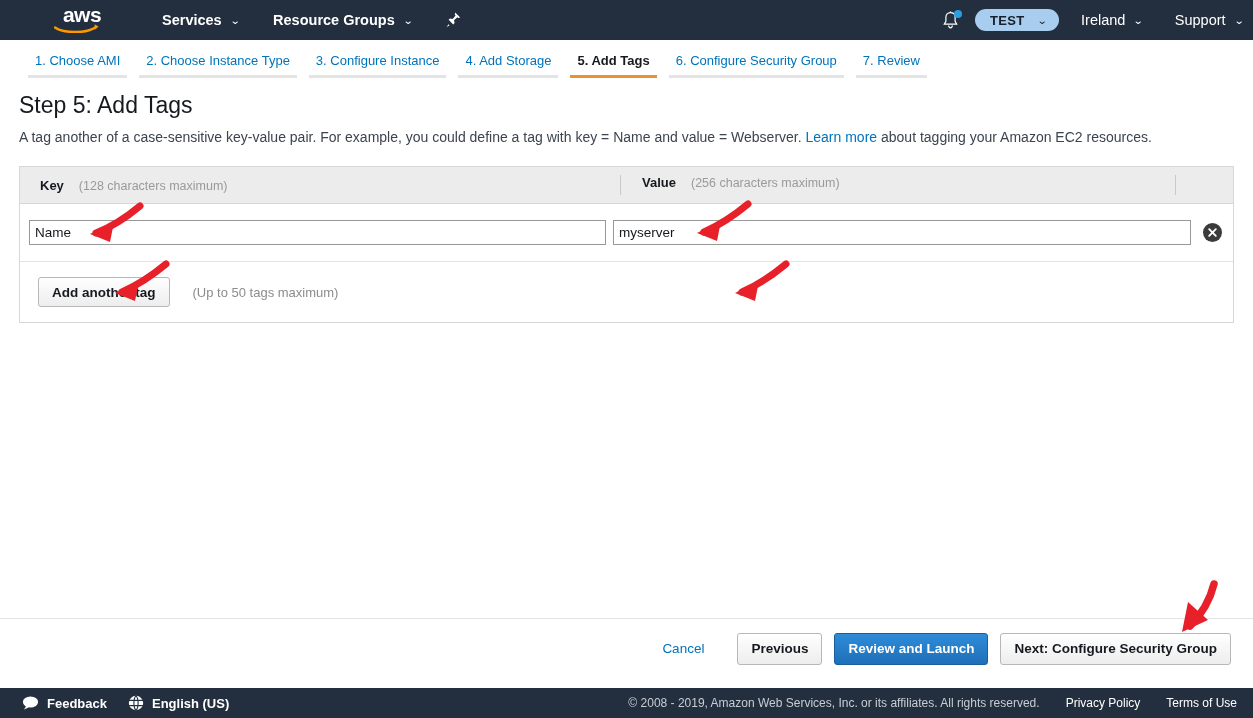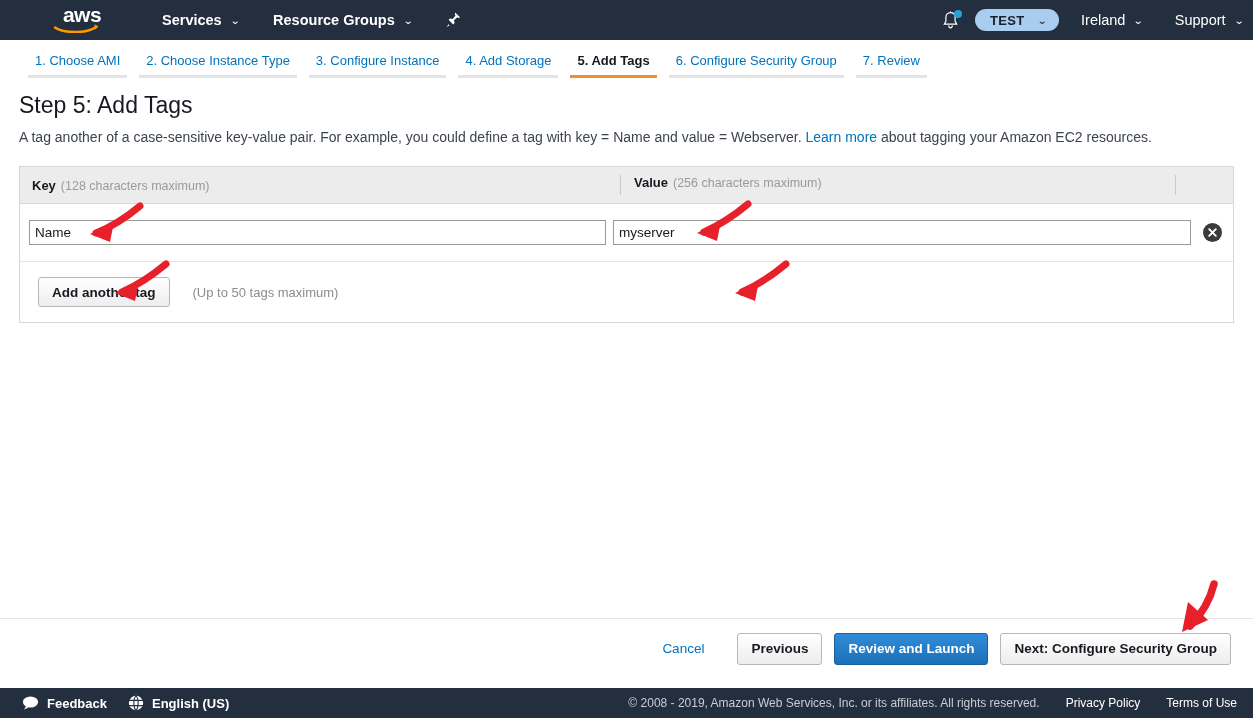--- a/index.html
+++ b/index.html
@@ -154,22 +154,22 @@
     height: 37px;
     background: #ececec;
     border-bottom: 1px solid #d7d7d7;
     display: flex; align-items: center;
     position: relative;
   }
   .tag-head .col-key { width: 600px; display: flex; align-items: baseline; padding-left: 12px; }
   .tag-head .col-val { flex: 1; display: flex; align-items: baseline; padding-left: 13px;
                        border-left: 1px solid #c9c9c9; height: 20px; }
   .tag-head .col-del { width: 58px; border-left: 1px solid #c9c9c9; height: 20px; }
-  .th-label { font-size: 13px; font-weight: bold; color: #16191f; }
-  .th-hint { font-size: 12.5px; color: #9a9a9a; margin-left: 5px; }
+  .th-label { font-size: 13px; font-weight: bold; color: #16191f; margin-left: 8px; }
+  .th-hint { font-size: 12.5px; color: #9a9a9a; margin-left: 15px; }
 
   .tag-row {
     height: 58px;
     display: flex; align-items: center;
     border-bottom: 1px solid #e4e4e4;
   }
   .tag-row:last-of-type { border-bottom: 1px solid #e4e4e4; }
   .cell-key { width: 600px; padding-left: 9px; }
   .cell-val { flex: 1; padding-left: 7px; }
   .cell-del { width: 58px; display: flex; align-items: center; justify-content: center; }

